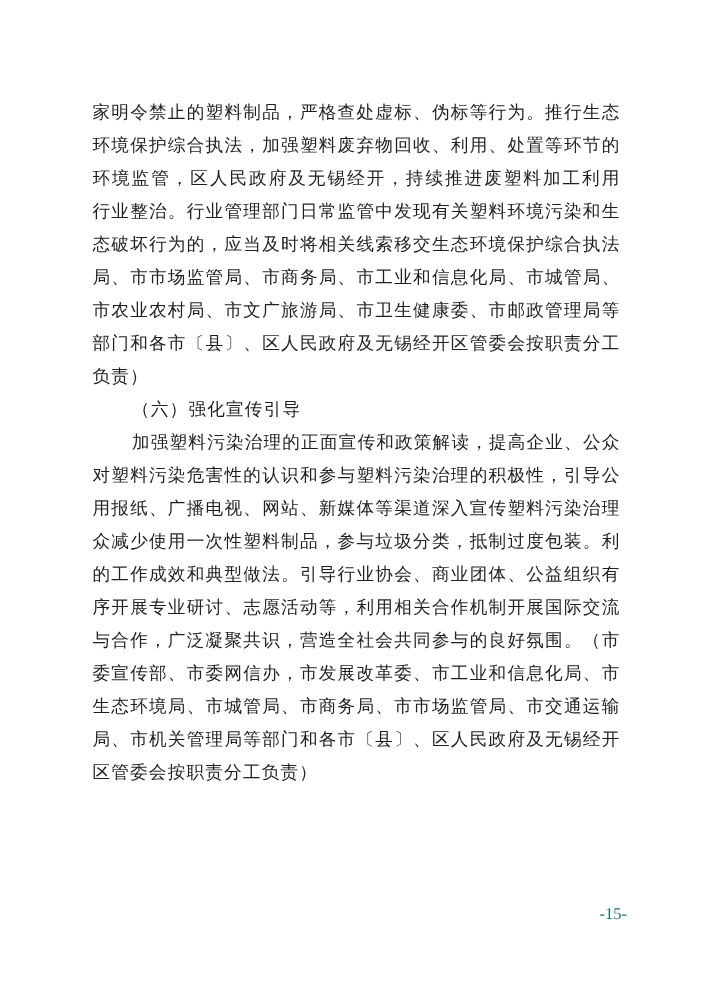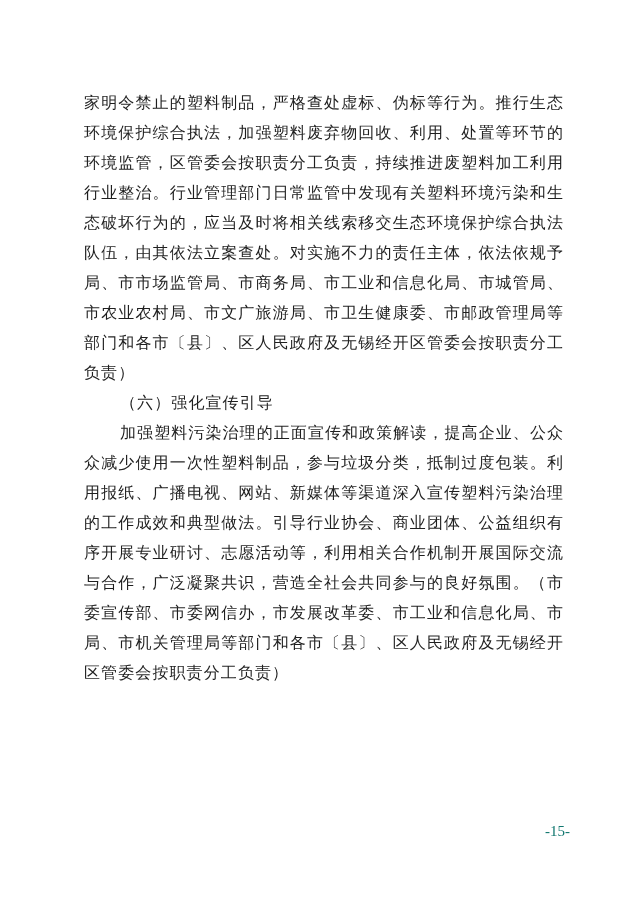--- a/index.html
+++ b/index.html
@@ -49,33 +49,34 @@
     font-family: "Liberation Serif", "DejaVu Serif", serif;
   }
 </style>
 </head>
 <body>
 
 <div class="page">
   <div class="doc-body">
       <div class="text-line">家明令禁止的塑料制品，严格查处虚标、伪标等行为。推行生态</div>
       <div class="text-line">环境保护综合执法，加强塑料废弃物回收、利用、处置等环节的</div>
-      <div class="text-line">环境监管，区管委会按职责分工负责，持续推进废塑料加工利用</div>
+      <div class="text-line">环境监管，区人民政府及无锡经开，持续推进废塑料加工利用</div>
       <div class="text-line">行业整治。行业管理部门日常监管中发现有关塑料环境污染和生</div>
       <div class="text-line">态破坏行为的，应当及时将相关线索移交生态环境保护综合执法</div>
-      <div class="text-line">队伍，由其依法立案查处。对实施不力的责任主体，依法依规予</div>
       <div class="text-line">局、市市场监管局、市商务局、市工业和信息化局、市城管局、</div>
       <div class="text-line">市农业农村局、市文广旅游局、市卫生健康委、市邮政管理局等</div>
       <div class="text-line">部门和各市〔县〕、区人民政府及无锡经开区管委会按职责分工</div>
       <div class="text-line no-justify">负责）</div>
       <div class="text-line indent no-justify">（六）强化宣传引导</div>
       <div class="text-line indent">加强塑料污染治理的正面宣传和政策解读，提高企业、公众</div>
+      <div class="text-line">对塑料污染危害性的认识和参与塑料污染治理的积极性，引导公</div>
+      <div class="text-line">用报纸、广播电视、网站、新媒体等渠道深入宣传塑料污染治理</div>
       <div class="text-line">众减少使用一次性塑料制品，参与垃圾分类，抵制过度包装。利</div>
-      <div class="text-line">用报纸、广播电视、网站、新媒体等渠道深入宣传塑料污染治理</div>
       <div class="text-line">的工作成效和典型做法。引导行业协会、商业团体、公益组织有</div>
       <div class="text-line">序开展专业研讨、志愿活动等，利用相关合作机制开展国际交流</div>
       <div class="text-line">与合作，广泛凝聚共识，营造全社会共同参与的良好氛围。（市</div>
       <div class="text-line">委宣传部、市委网信办，市发展改革委、市工业和信息化局、市</div>
+      <div class="text-line">生态环境局、市城管局、市商务局、市市场监管局、市交通运输</div>
       <div class="text-line">局、市机关管理局等部门和各市〔县〕、区人民政府及无锡经开</div>
       <div class="text-line no-justify">区管委会按职责分工负责）</div>
     </div>
   <div class="page-number">-15-</div>
 </div>
 
 </body></html>

